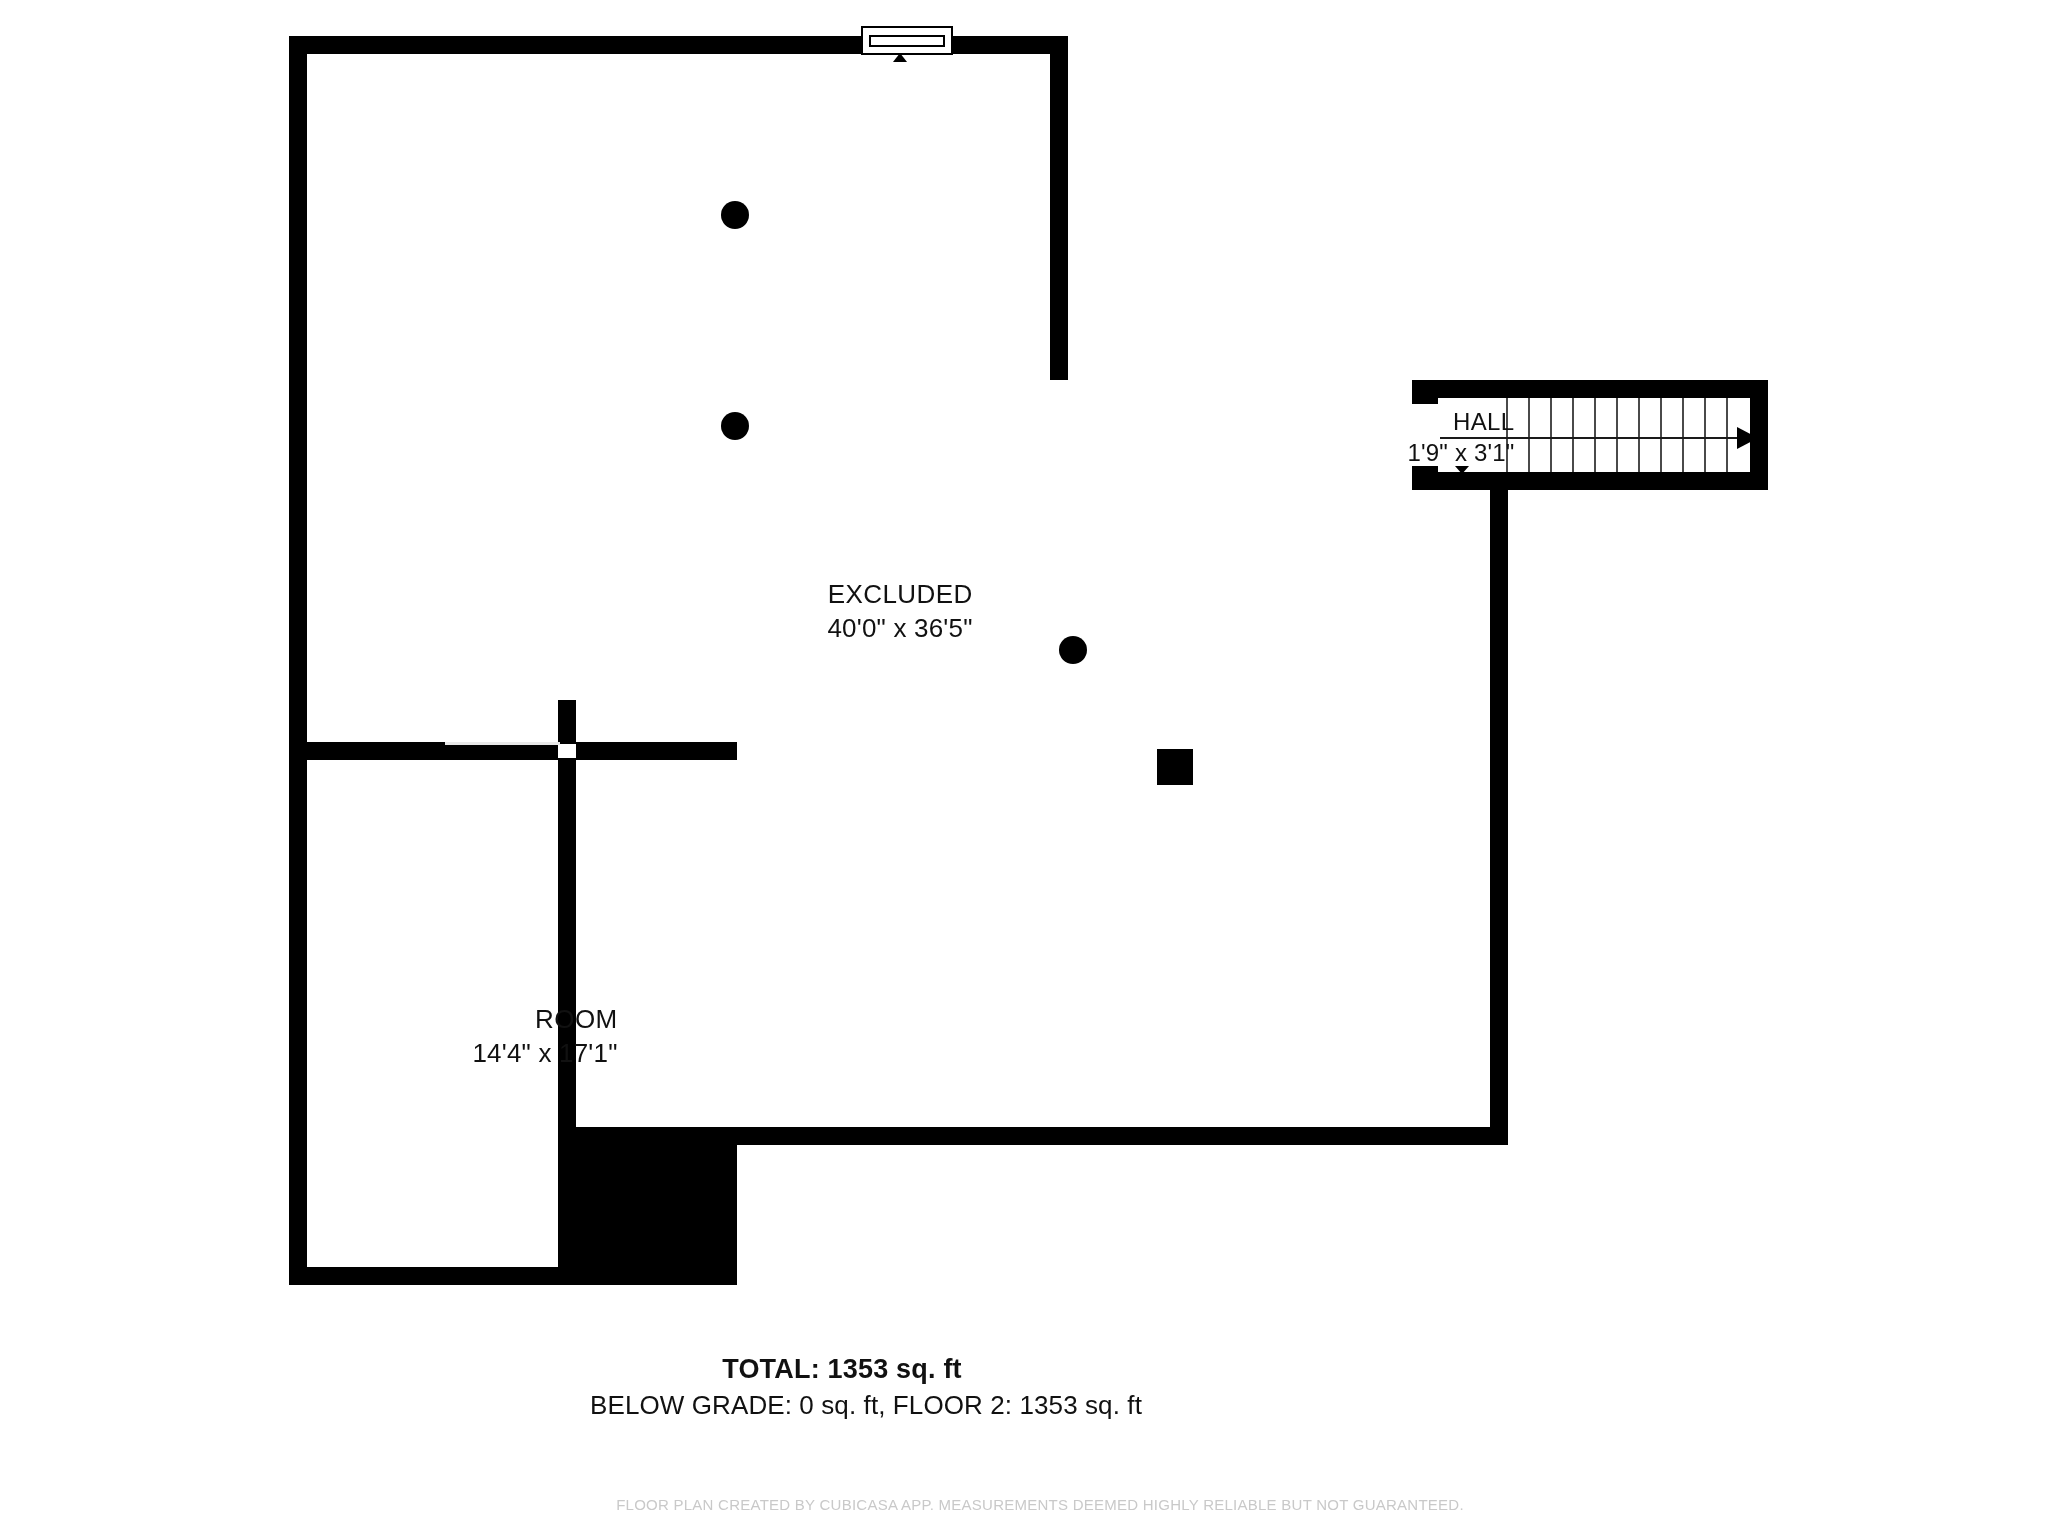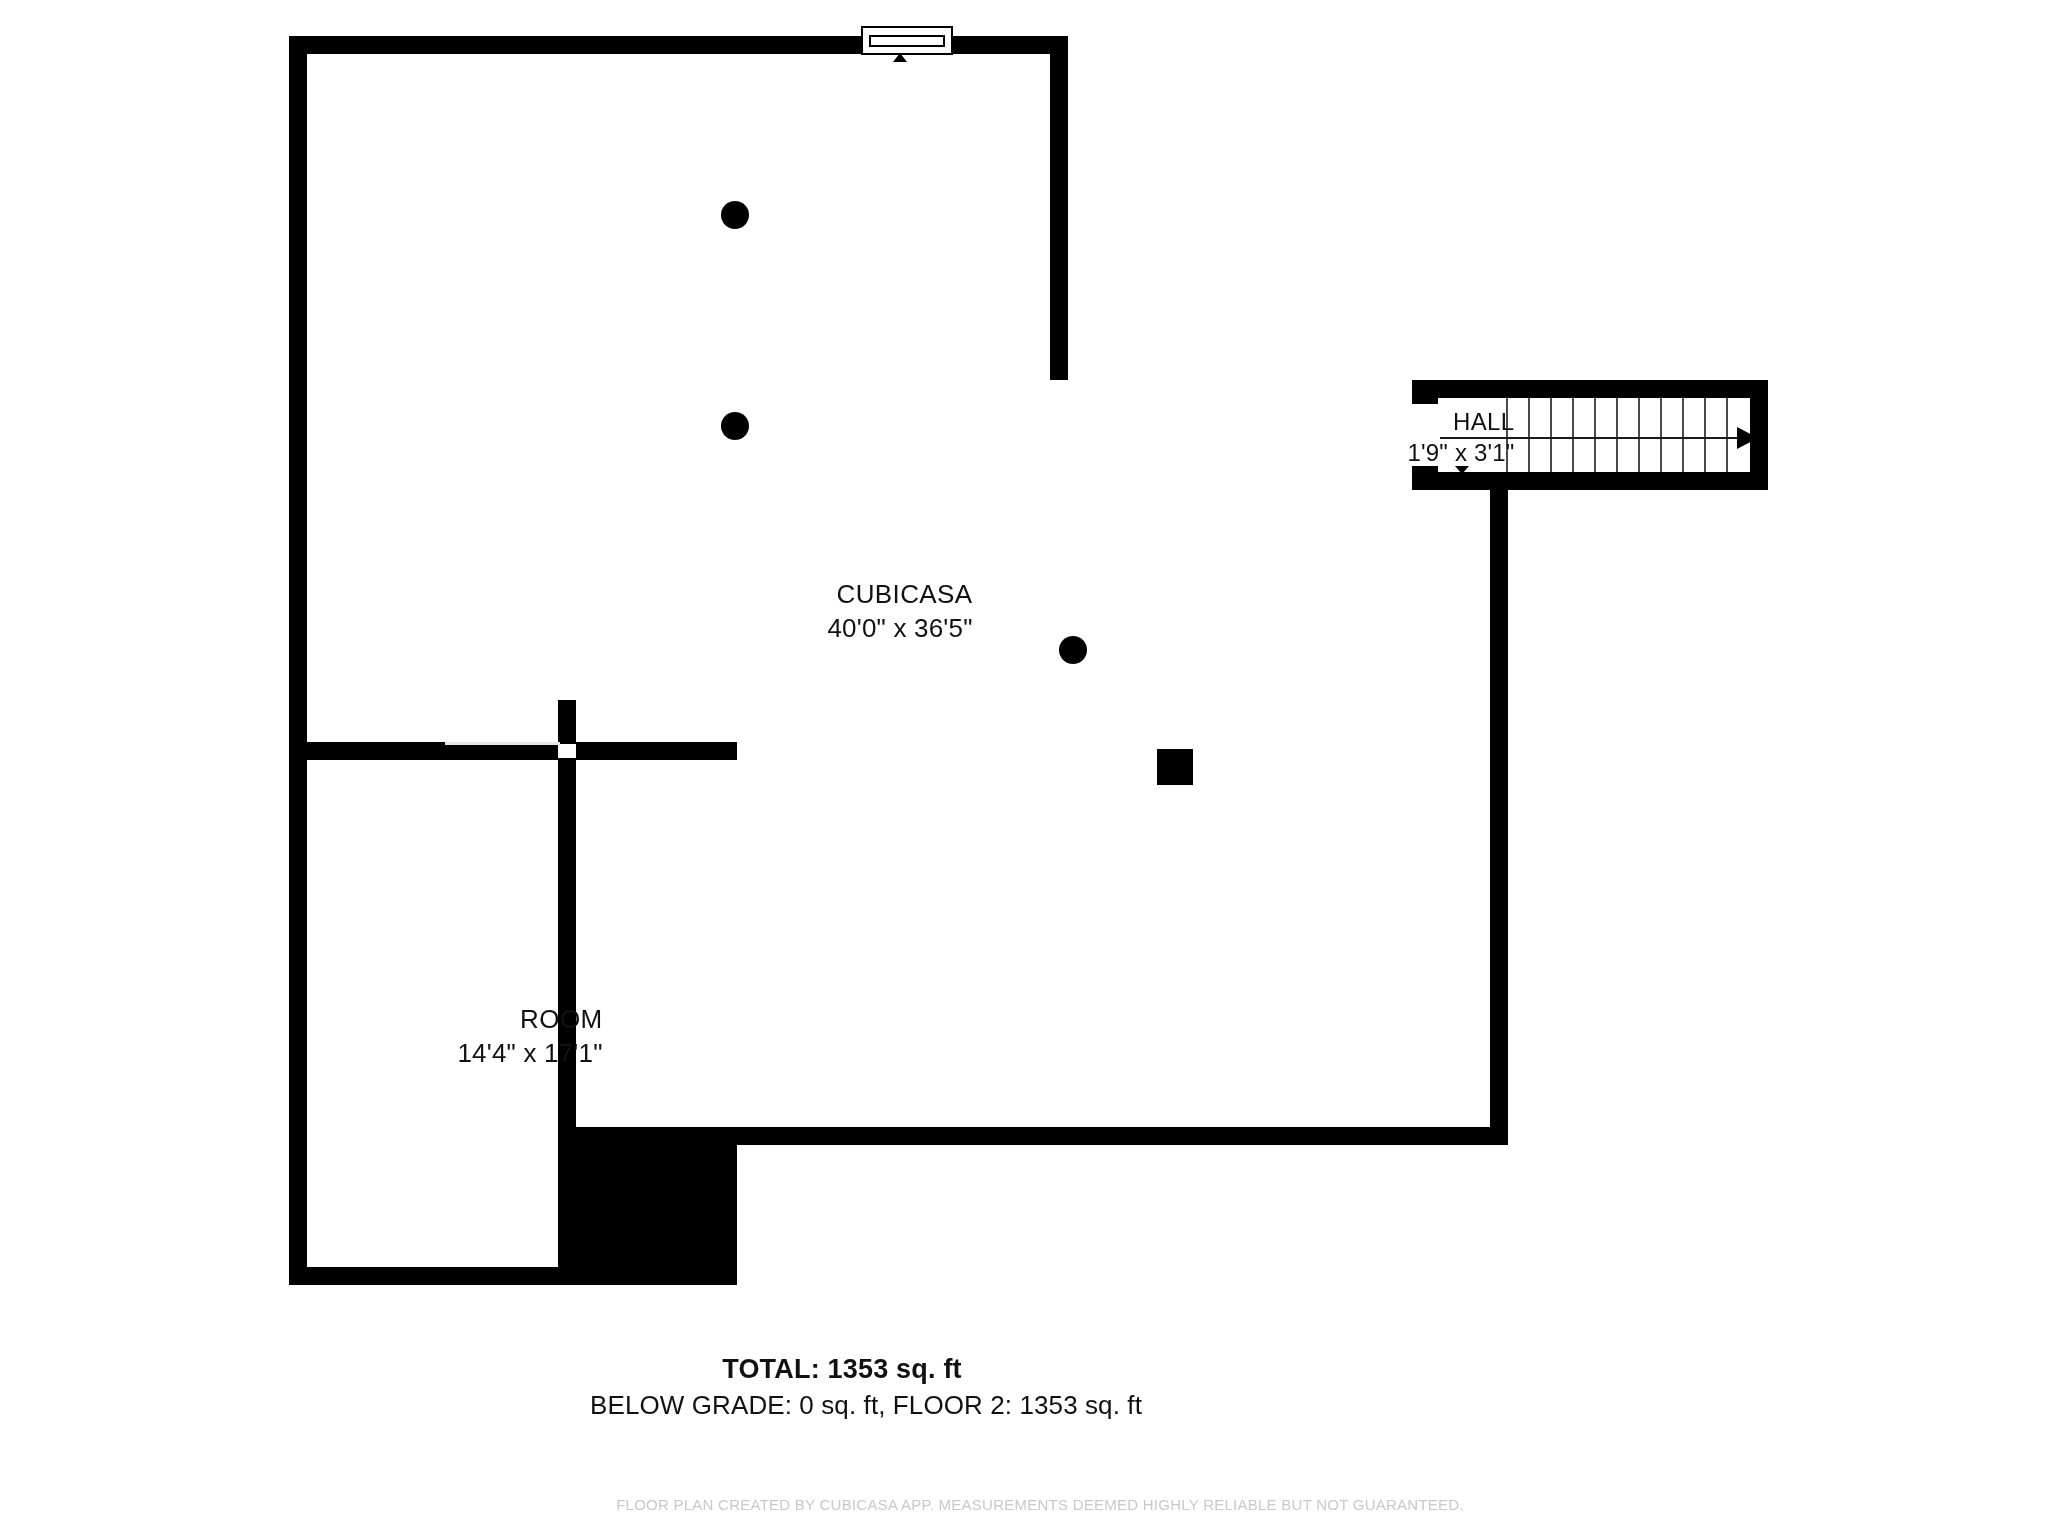--- a/index.html
+++ b/index.html
@@ -53,21 +53,21 @@
     font-size: 26px;
     letter-spacing: 0.2px;
     color: #111111;
   }
   .room-label.small .rl-name,
   .room-label.small .rl-dims {
     font-size: 24px;
   }
 
   #label-basement { left: 900px; top: 578px; }
-  #label-room     { left: 530px; top: 1003px; }
+  #label-room     { left: 545px; top: 1003px; }
   #label-hall     { left: 1461px; top: 406px; }
 
   
   .summary {
     position: absolute;
     left: 0;
     top: 1352px;
     width: 1684px;
     text-align: center;
   }
@@ -239,21 +239,21 @@
 
         <polygon points="886,1134 900,1134 893,1143" fill="#000000"></polygon>
 
         <polygon points="513,1274 527,1274 520,1283" fill="#000000"></polygon>
       </g>
 
     </svg>
   </div>
 
   <div class="room-label" id="label-basement">
-    <span class="rl-name">CUBICASA</span>
+    <span class="rl-name">EXCLUDED</span>
     <span class="rl-dims">40'0" x 36'5"</span>
   </div>
 
   <div class="room-label" id="label-room">
     <span class="rl-name">ROOM</span>
     <span class="rl-dims">14'4" x 17'1"</span>
   </div>
 
   <div class="room-label small" id="label-hall">
     <span class="rl-name">HALL</span>

